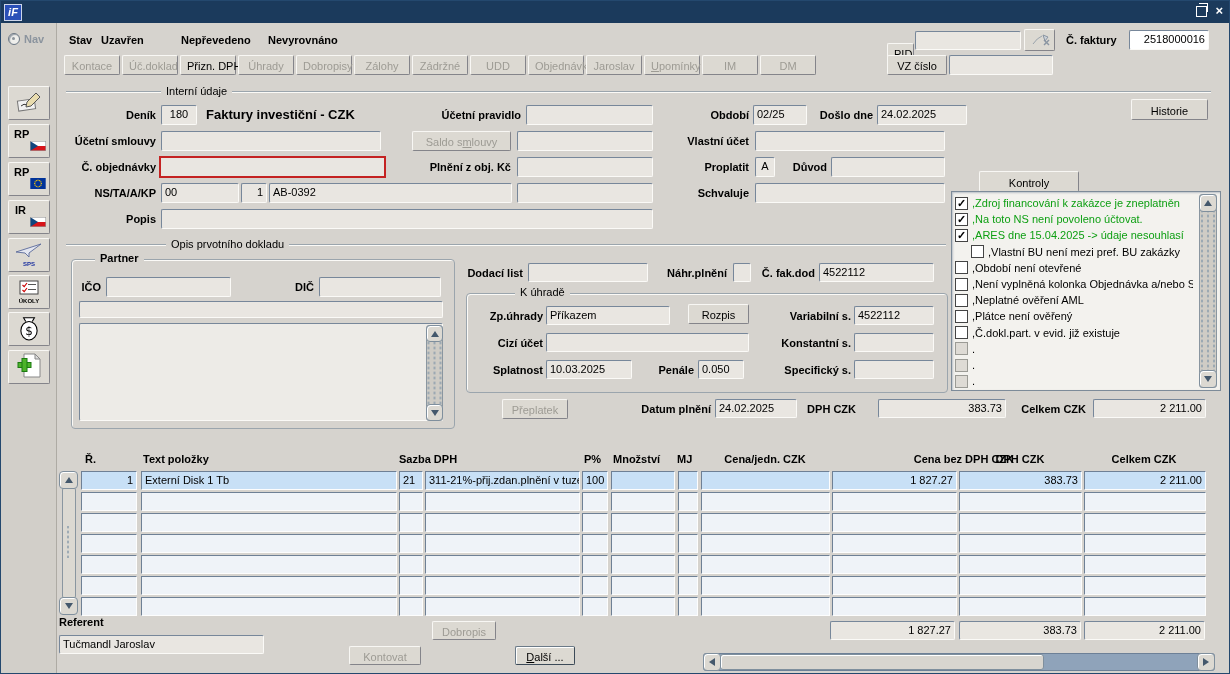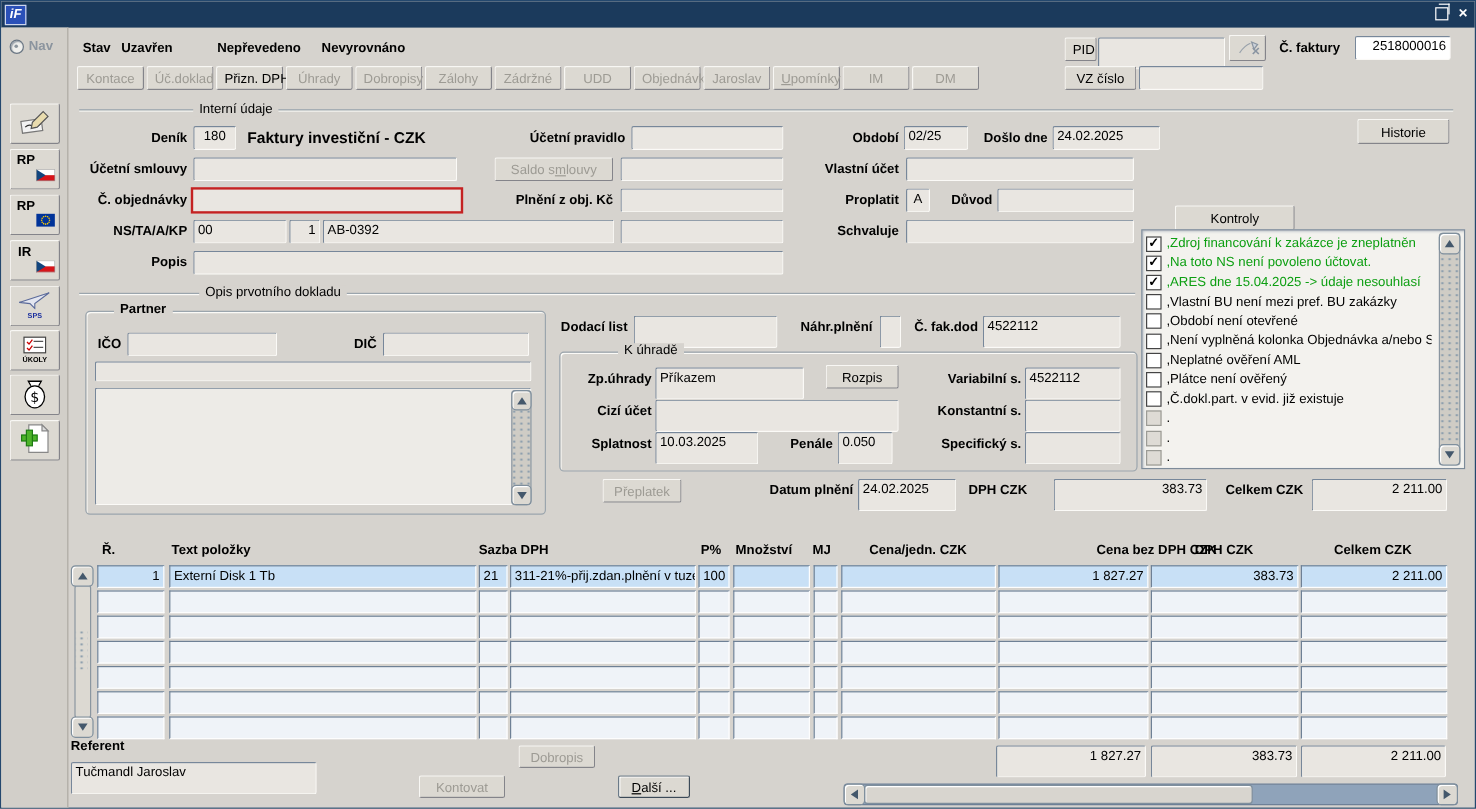--- a/index.html
+++ b/index.html
@@ -18,21 +18,21 @@
   .radio{width:10px;height:10px;border-radius:50%;background:#efefec;border:1px solid #6a7683;box-shadow:inset 1px 1px 1px #9aa2aa;position:relative;}
   .radio::after{content:"";position:absolute;left:3px;top:3px;width:3px;height:3px;border-radius:50%;background:#8b949c;}
   .nav-lbl{font-size:11px;font-weight:bold;color:#8b949e;}
   .sbicon{position:absolute;left:7px;width:42px;height:34px;background:#dcd9d2;border:1px solid;border-color:#f8f7f4 #84848a #84848a #f8f7f4;border-radius:2px;display:flex;flex-direction:column;align-items:center;justify-content:center;padding:0;cursor:pointer;}
   .sbicon .ic-txt{font-size:11px;font-weight:bold;color:#000;line-height:10px;}
   .sbicon .mini{font-size:6px;font-weight:bold;line-height:6px;}
   .flag{position:absolute;right:3px;bottom:3px;}
   
   .lbl{position:absolute;font-size:11px;font-weight:bold;color:#000;white-space:nowrap;}
   .lbl.r{text-align:right;}
-  .fld{position:absolute;background:#e9e6e1;border:1px solid;border-color:#77879a #fbfaf7 #fbfaf7 #77879a;border-radius:2px;font-size:11px;color:#000;padding:2px 3px 0 3px;box-sizing:border-box;height:27px;white-space:nowrap;overflow:hidden;}
+  .fld{position:absolute;background:#e9e6e1;border:1px solid;border-color:#77879a #fbfaf7 #fbfaf7 #77879a;border-radius:2px;font-size:11px;color:#000;padding:2px 3px 0 3px;box-sizing:border-box;height:19px;white-space:nowrap;overflow:hidden;}
   .fld.white{background:#fff;}
   .fld.r{text-align:right;}
   .fld.c{text-align:center;}
   .fld.red{border:2px solid #c42222;border-radius:0;}
   .btn{position:absolute;background:#dcd9d2;border:1px solid;border-color:#f8f7f4 #84848a #84848a #f8f7f4;border-radius:2px;font-size:11px;color:#000;text-align:center;box-sizing:border-box;padding-top:3px;cursor:pointer;white-space:nowrap;}
   .btn.disabled{color:#9d9b94;cursor:default;}
   .btn.default{border-color:#6b7a88 #3c4a58 #3c4a58 #6b7a88;box-shadow:inset 1px 1px 0 #fff;}
   
   .hline{position:absolute;height:0;border-top:1px solid #9ba5ad;box-shadow:0 1px 0 #fbfaf7;}
   .gl{position:absolute;background:#d6d3ce;padding:0 5px;font-size:11px;color:#000;white-space:nowrap;}
@@ -164,21 +164,21 @@
         <rect x="6" y="6.5" width="5" height="13" fill="#4db32a" stroke="#1d7b12"></rect>
           </svg></span>
     </button>
   </div>
 
   <span class="lbl" style="left:68px;top:33px">Stav</span>
   <span class="lbl" style="left:100px;top:33px">Uzavřen</span>
   <span class="lbl" style="left:180px;top:33px">Nepřevedeno</span>
   <span class="lbl" style="left:267px;top:33px">Nevyrovnáno</span>
 
-  <button class="btn" style="left:886px;top:30px;width:27px;height:20px">PID</button>
+  <button class="btn" style="left:886px;top:42px;width:27px;height:20px">PID</button>
   <div class="fld" style="left:914px;top:30px;width:106px"></div>
   <button class="btn disabled" style="left:1023px;top:28px;width:31px;height:22px;padding-top:3px">
     <span><svg width="20" height="14" viewBox="0 0 20 14">
       <path d="M2 11 q4 -6 9 -8" stroke="#9aa3ac" fill="none"></path>
       <path d="M12 2 l5 2 -3 4 z" fill="#ccd2da" stroke="#8a95a2"></path>
       <line x1="13" y1="7" x2="18" y2="12" stroke="#8a95a2" stroke-width="1.4"></line>
       <line x1="18" y1="7" x2="13" y2="12" stroke="#8a95a2" stroke-width="1.4"></line>
         </svg></span>
   </button>
   <span class="lbl" style="left:1065px;top:33px">Č. faktury</span>
@@ -251,21 +251,21 @@
           <span class="ktxt green">,Zdroj financování k zakázce je zneplatněn</span>
         </div>
         <div class="krow" style="top: 19.2px;">
           <span class="kbox">✓</span>
           <span class="ktxt green">,Na toto NS není povoleno účtovat.</span>
         </div>
         <div class="krow" style="top: 35.4px;">
           <span class="kbox">✓</span>
           <span class="ktxt green">,ARES dne 15.04.2025 -&gt; údaje nesouhlasí</span>
         </div>
-        <div class="krow" style="top: 51.6px;">
+        <div class="krow" style="top: 51.6px; margin-left: 16px;">
           <span class="kbox"></span>
           <span class="ktxt">,Vlastní BU není mezi pref. BU zakázky</span>
         </div>
         <div class="krow" style="top: 67.8px;">
           <span class="kbox"></span>
           <span class="ktxt">,Období není otevřené</span>
         </div>
         <div class="krow" style="top: 84px;">
           <span class="kbox"></span>
           <span class="ktxt">,Není vyplněná kolonka Objednávka a/nebo Smlouva</span>

